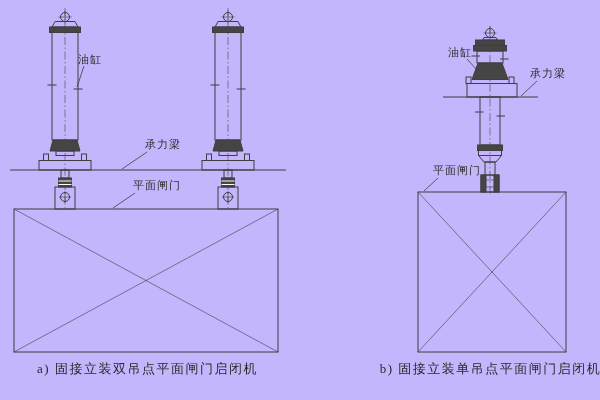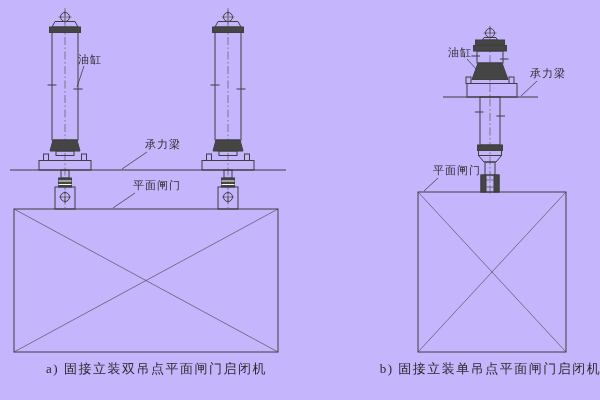--- a/index.html
+++ b/index.html
@@ -110,15 +110,15 @@
   </svg>
 
   <div class="lbl" style="left:78px;top:53px">油缸</div>
   <div class="lbl" style="left:145px;top:138px">承力梁</div>
   <div class="lbl" style="left:133px;top:179px">平面闸门</div>
 
   <div class="lbl" style="left:448px;top:46px">油缸</div>
   <div class="lbl" style="left:530px;top:67px">承力梁</div>
   <div class="lbl" style="left:433px;top:164px">平面闸门</div>
 
-  <div class="caption" style="left:34px;top:360px">a) 固接立装双吊点平面闸门启闭机</div>
+  <div class="caption" style="left:25px;top:360px">a) 固接立装双吊点平面闸门启闭机</div>
   <div class="caption" style="left:368px;top:360px">b) 固接立装单吊点平面闸门启闭机</div>
 </div>
 
 </body></html>

